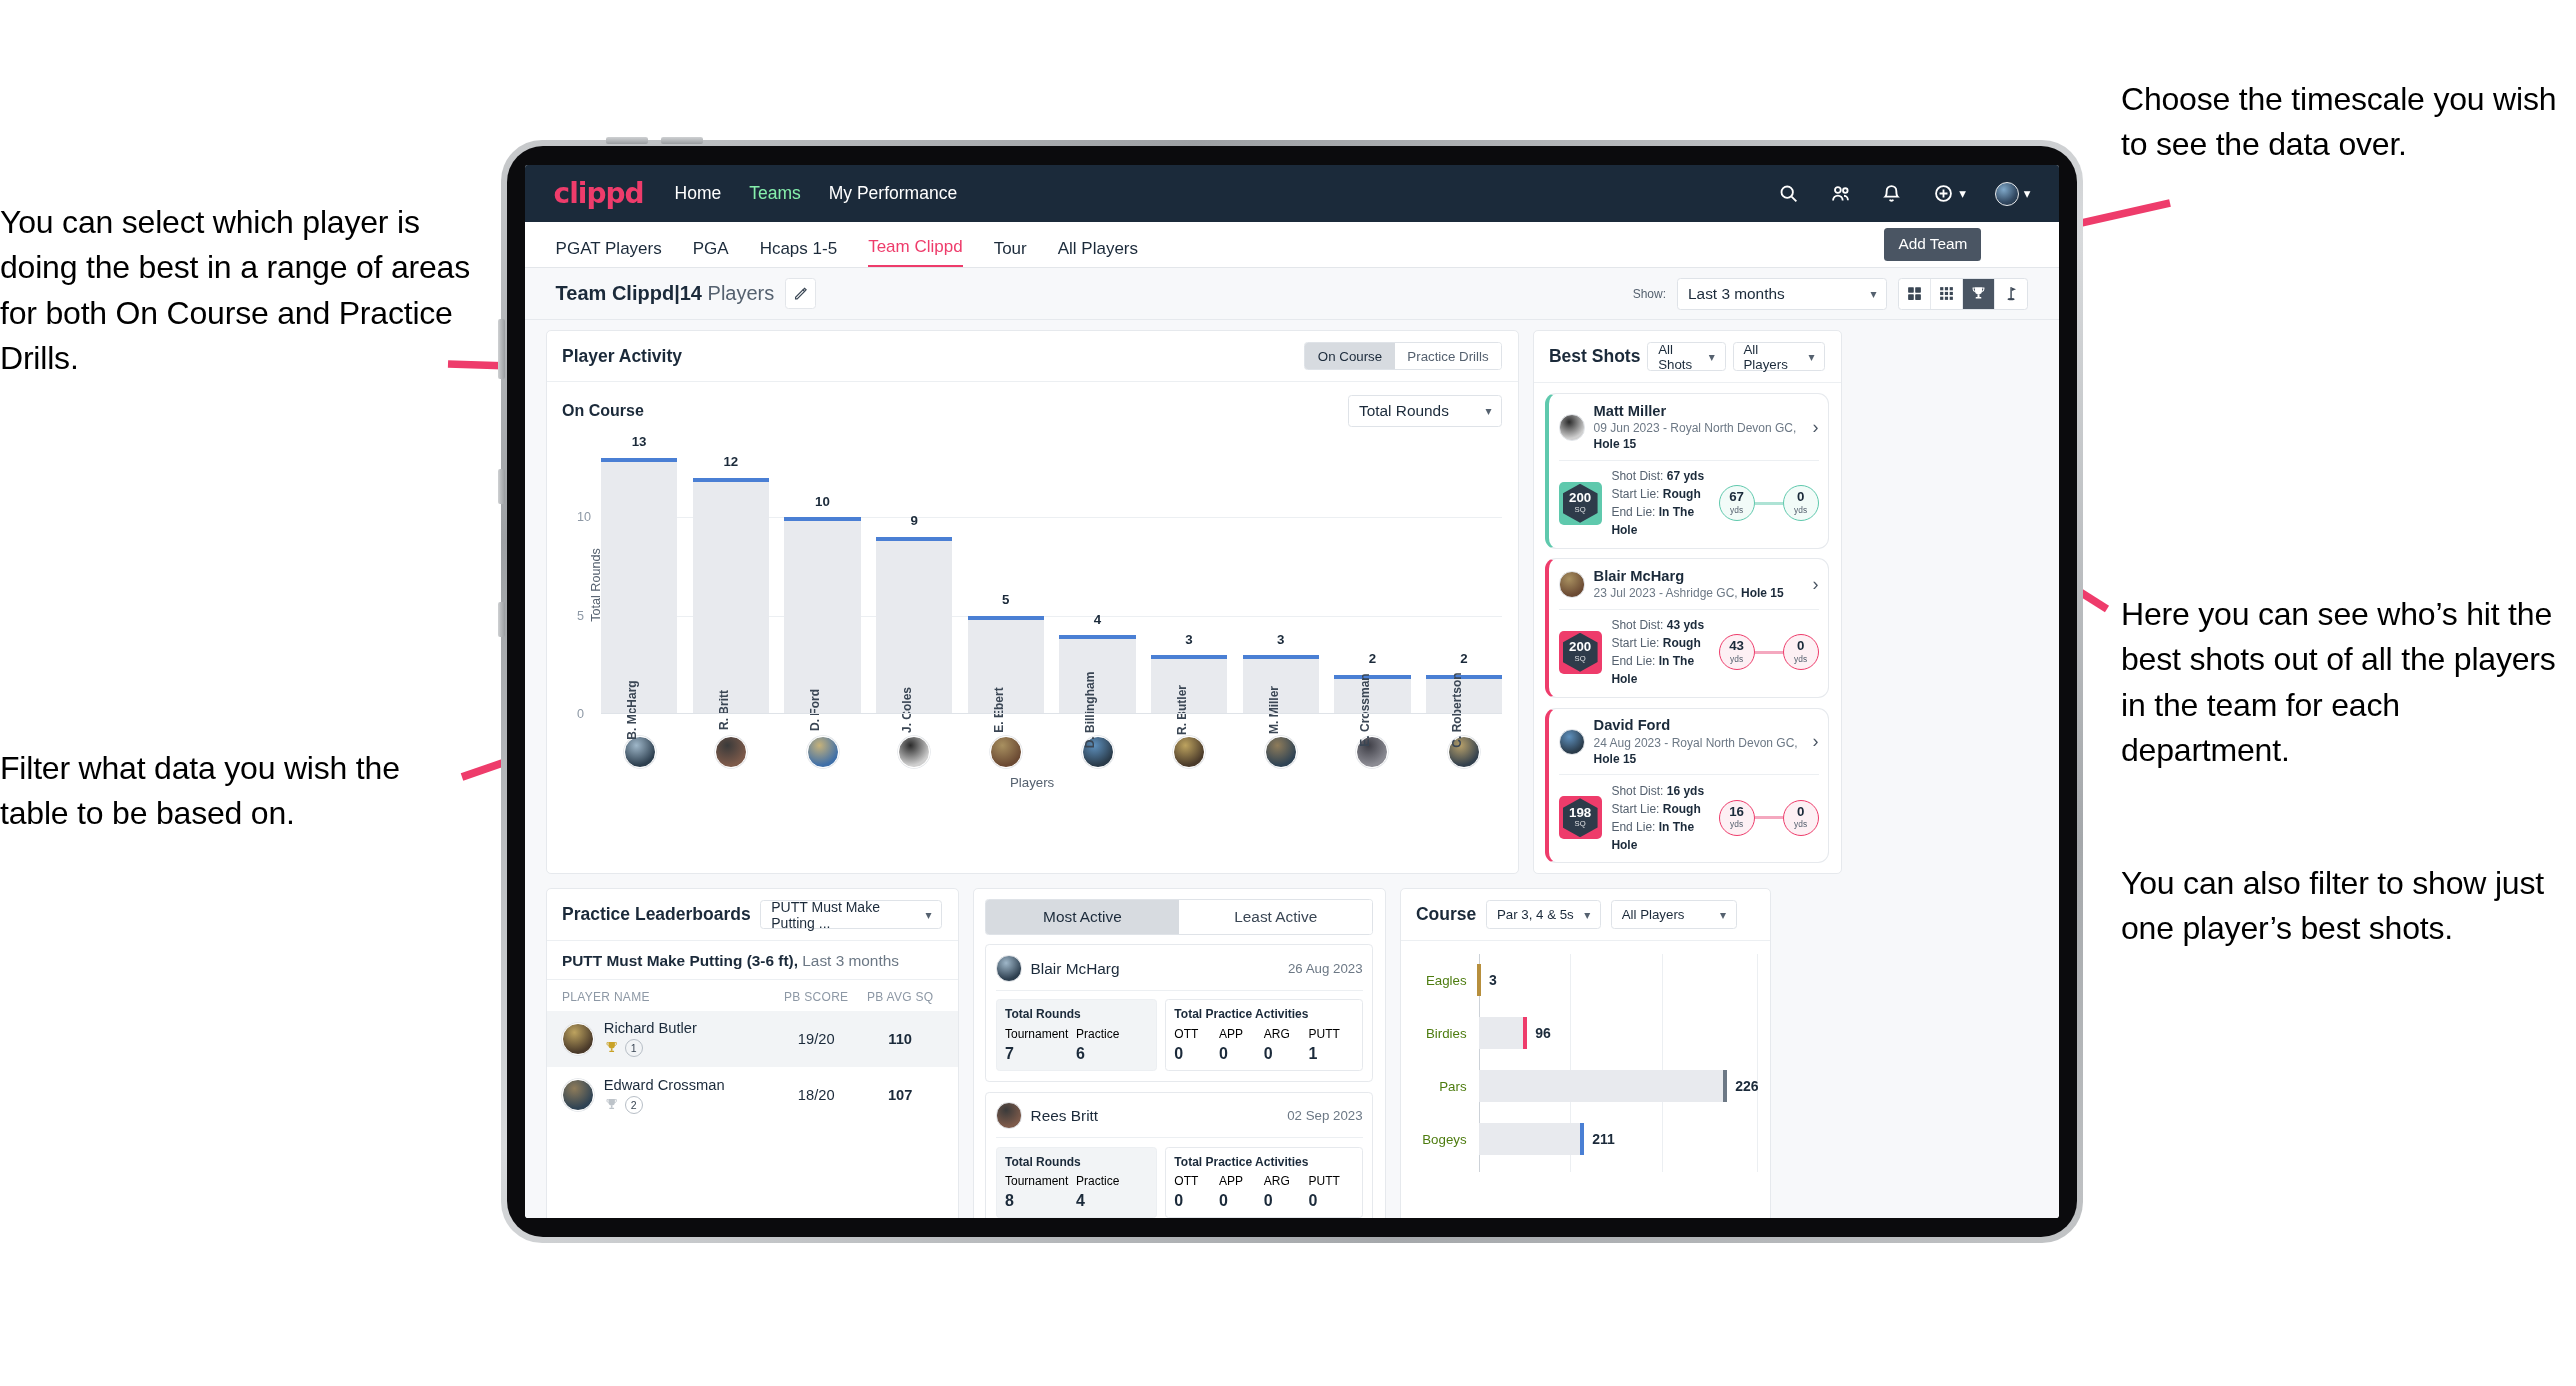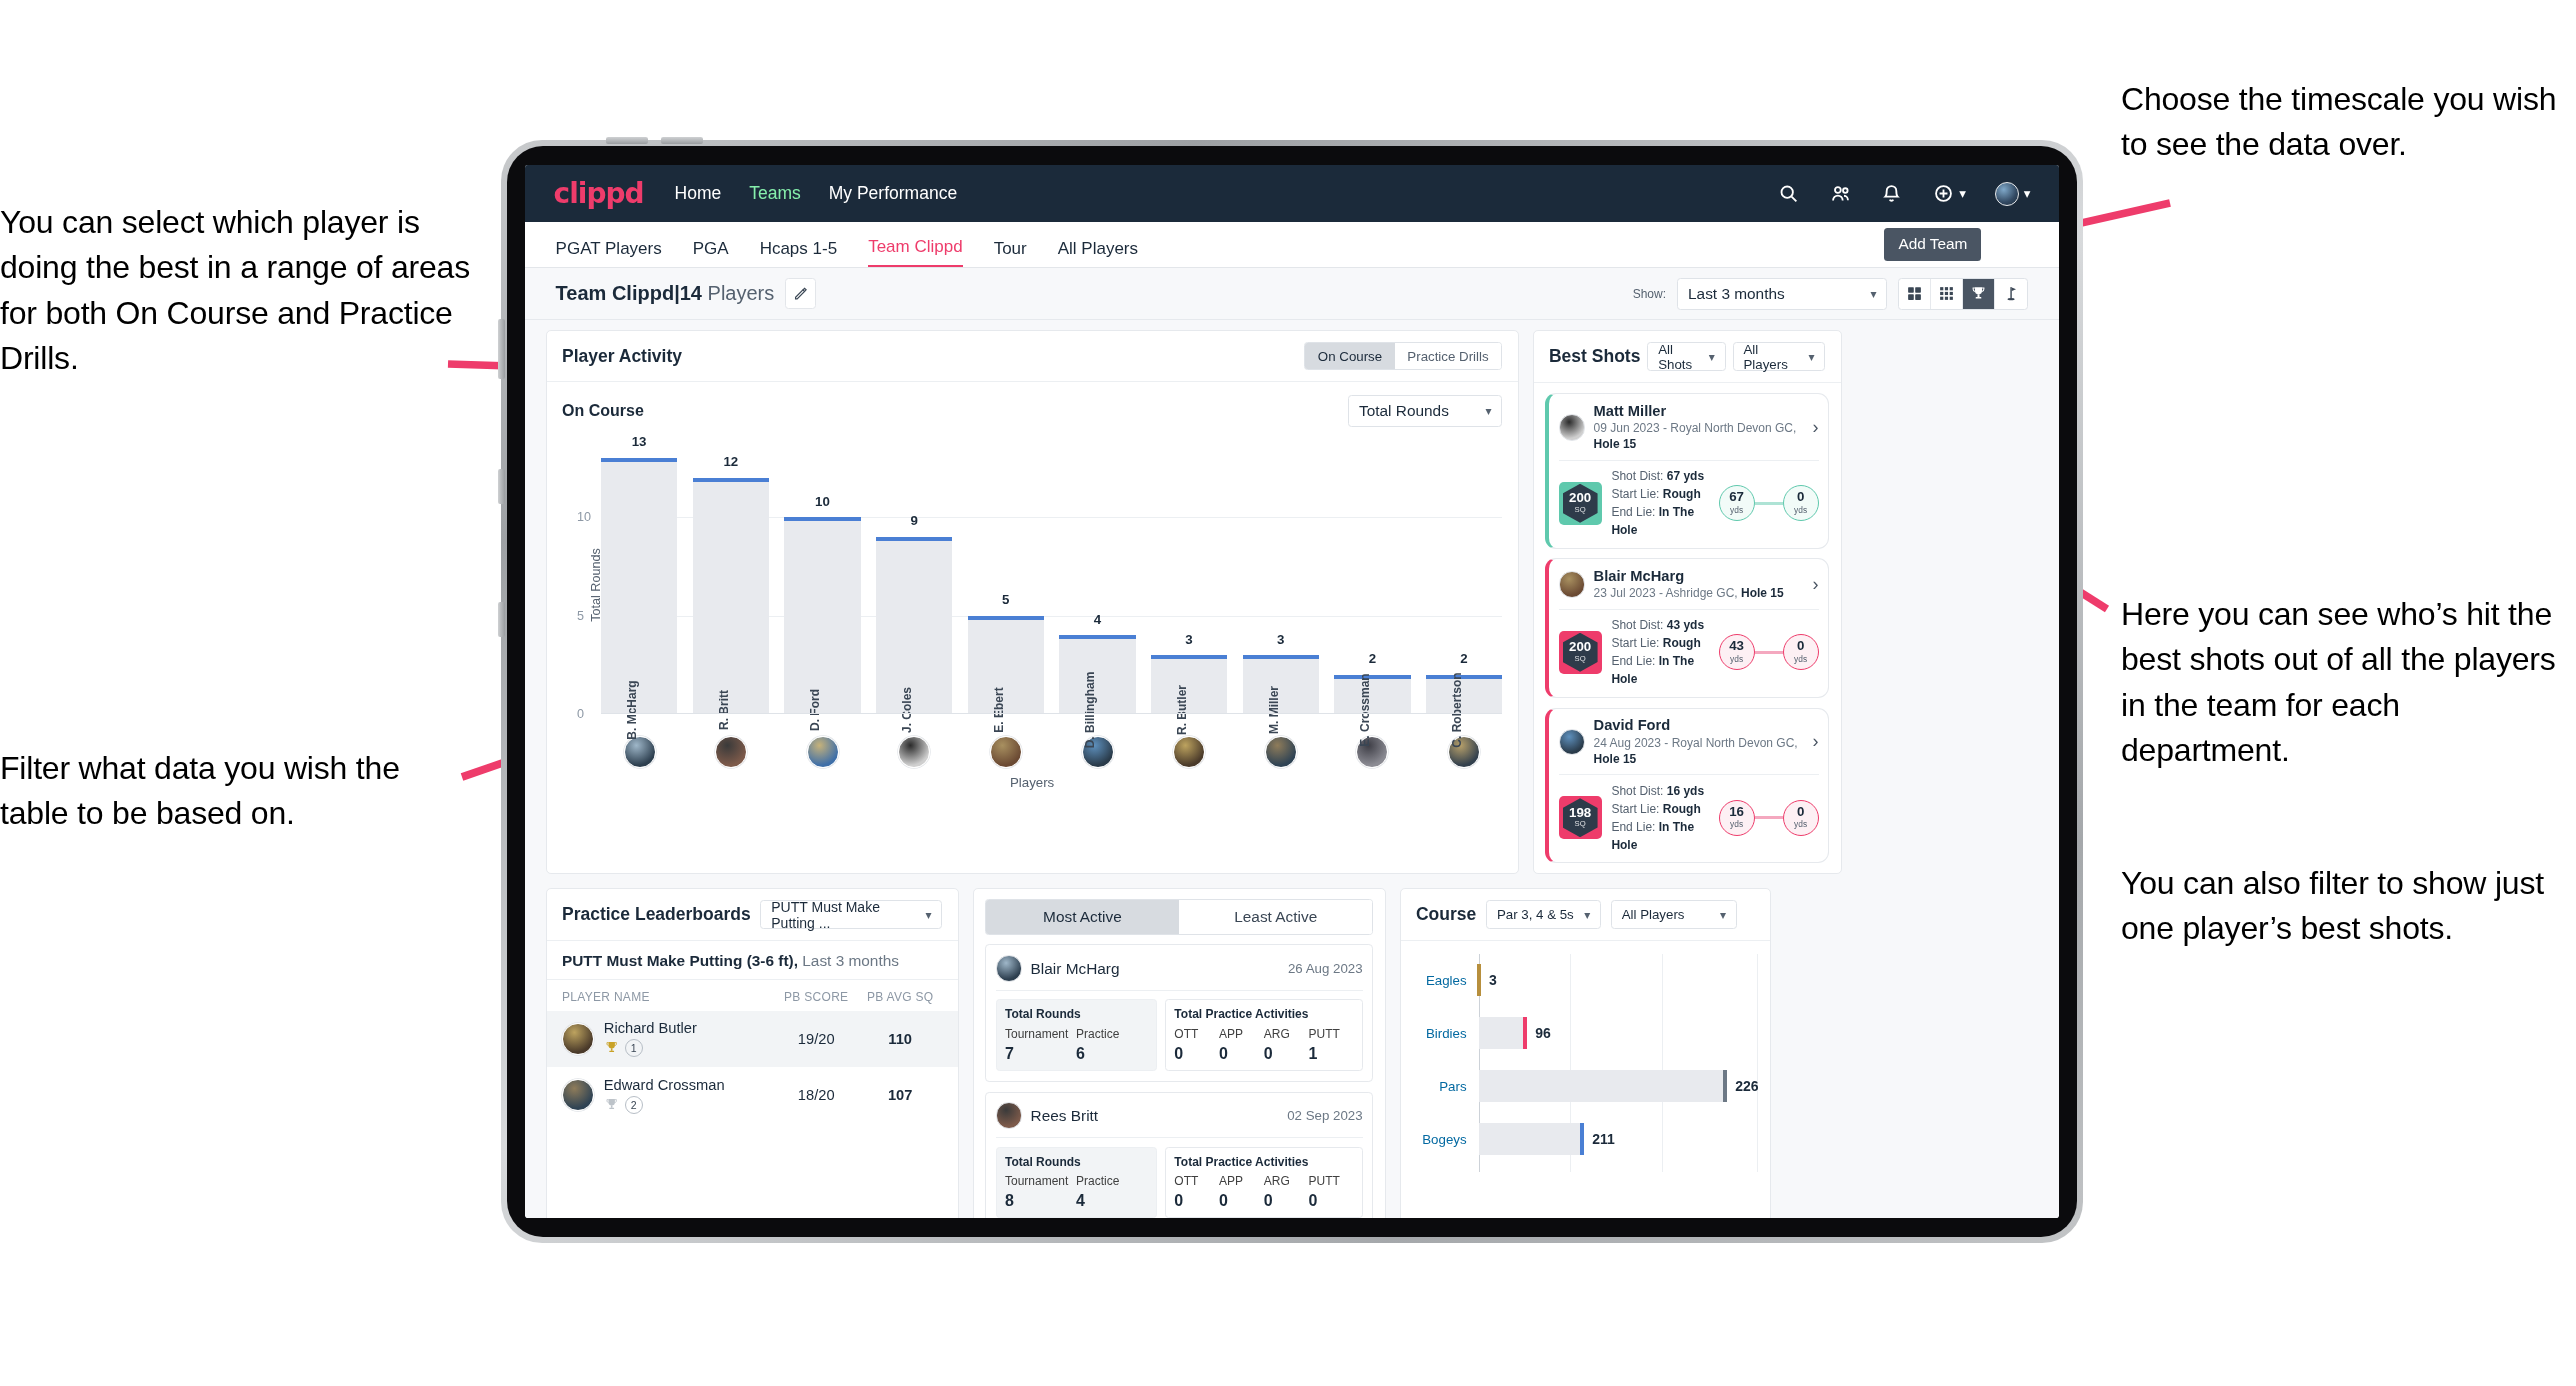--- a/index.html
+++ b/index.html
@@ -258,33 +258,33 @@
   .ac-nm { font-size:15.4px; color:#1b2a3a; }
   .ac-dt { margin-left:auto; font-size:13.3px; color:#6c7885; }
   .ac-div { height:0.7px; background:#eceff2; margin: 8.4px 0; }
   .ac-bd { display:flex; gap:8.4px; }
   .ac-box { border:0.7px solid #e6e9ed; border-radius:3.5px; padding: 7px 8.4px; }
   .ac-box.shaded { background:#f2f4f6; border-color:#eceff2; flex:none; width:161px; }
   .ac-box.grow { flex:1; }
   .ac-box .t { font-size:12px; color:#1b2a3a; font-weight:700; margin-bottom:5.6px; }
   .ac-cols { display:flex; }
   .ac-col { flex:1; }
-  .ac-col .k { font-size:12px; color:#404040; margin-bottom:4.2px; }
+  .ac-col .k { font-size:12px; color:#000000; margin-bottom:4.2px; }
   .ac-col .v { font-size:16px; color:#1b2a3a; font-weight:700; }
 
   
   .sc { width: 371px; }
   .sc .select { height:29px; font-size:13.3px; }
   .sc-body { padding: 12.6px 12.6px 0 12.6px; position:relative; height: 231px; }
   .sc-grid { position:absolute; left:78px; right:12.6px; top:12.6px; bottom:0; }
   .sc-vline { position:absolute; top:0; bottom:0; width:0.7px; background:#eceff2; }
   .sc-axis { position:absolute; left:78px; top:12.6px; bottom:0; width:1.4px; background:#cdd2d8; }
   .sc-rows { position:relative; }
   .sc-row { display:flex; align-items:center; height:53px; }
-  .sc-lbl { width:66px; text-align:right; font-size:13.3px; color:#0369a1; padding-right:12.6px; }
+  .sc-lbl { width:66px; text-align:right; font-size:13.3px; color:#4d7c0f; padding-right:12.6px; }
   .sc-track { flex:1; position:relative; height:32px; }
   .sc-bar { position:absolute; left:0; top:0; bottom:0; background:#e8eaee; }
   .sc-cap { position:absolute; top:0; bottom:0; width:3.5px; }
   .sc-num { position:absolute; top:50%; transform:translateY(-50%); font-size:14px; font-weight:700; color:#1b2a3a; }
 </style>
 </head>
 <body>
 
 <div class="stage">
 

